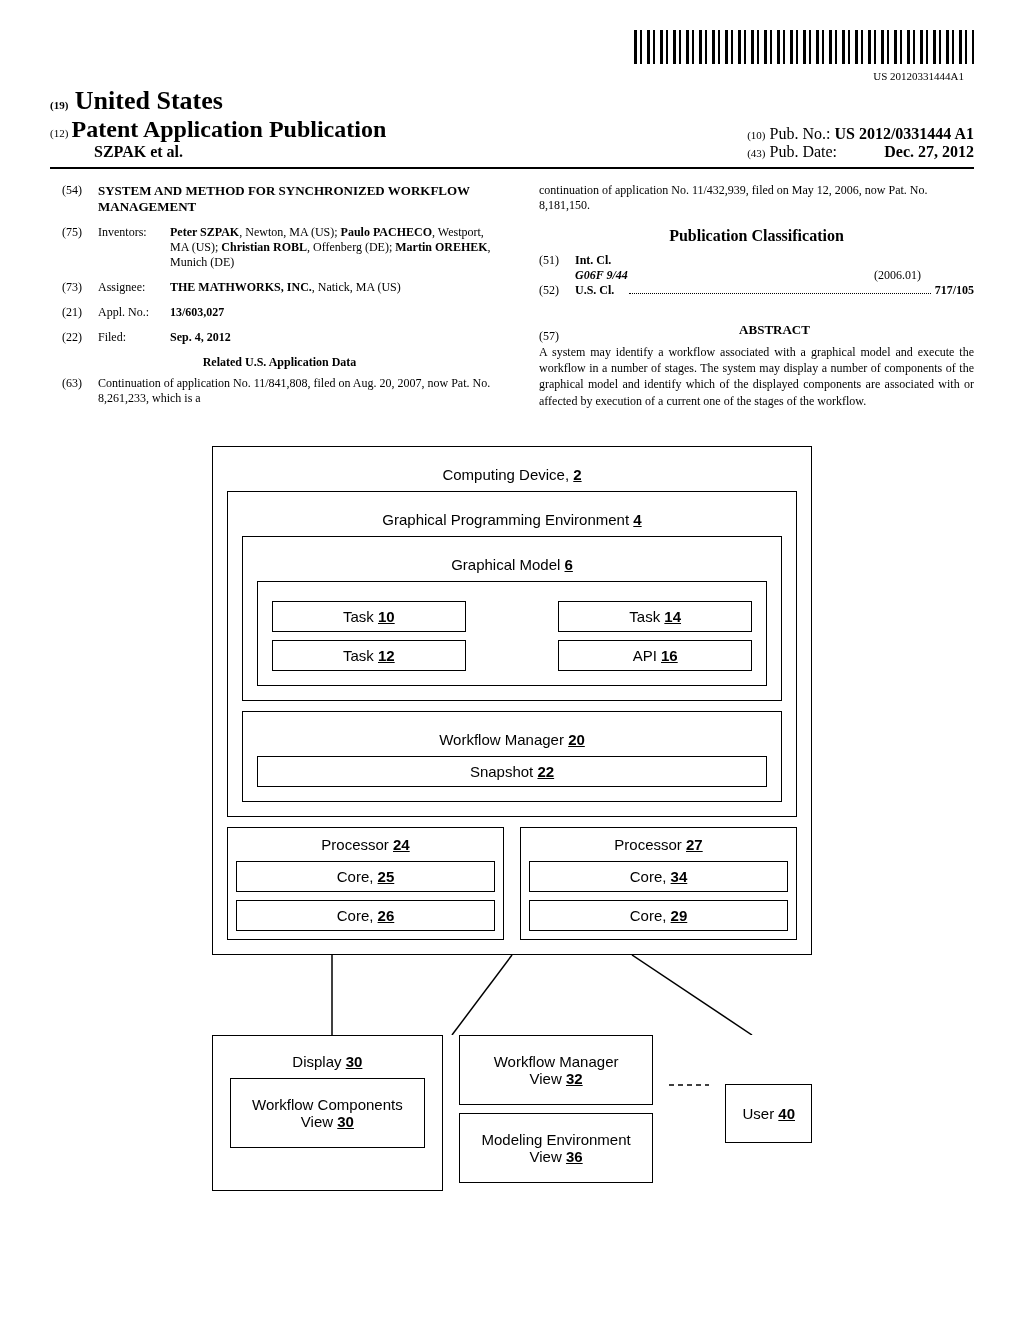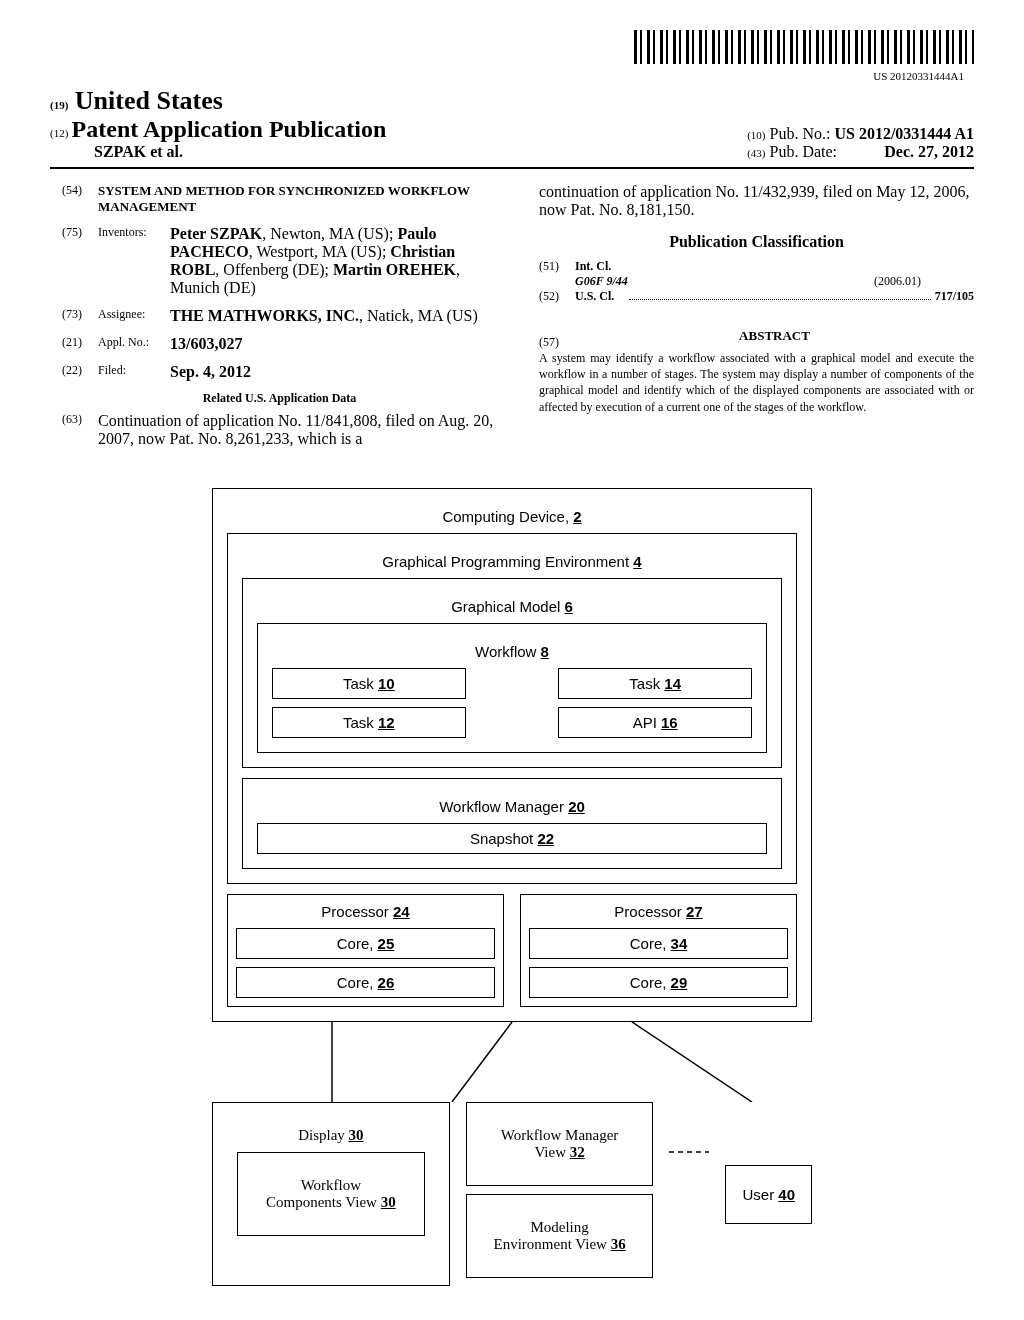--- a/index.html
+++ b/index.html
@@ -94,21 +94,21 @@
   .field-num {
     width: 36px;
     font-size: 12px;
   }
   .field-label {
     width: 72px;
     font-size: 12px;
   }
   .field-value {
     flex: 1;
-    font-size: 16px;
+    font-size: 12px;
   }
   .title-field {
     font-weight: bold;
     font-size: 13px;
   }
   .section-header {
     text-align: center;
     font-weight: bold;
     font-size: 16px;
     margin: 8px 0;
@@ -210,22 +210,21 @@
   .conn-area {
     position: relative;
     height: 80px;
   }
   .bottom-row {
     display: flex;
     gap: 16px;
     align-items: stretch;
   }
   .bottom-row .box {
-    padding: 24px;
-    font-family: Liberation Serif, serif;
+    padding: 17px;
   }
   .user-box {
     border: 1.5px solid #000;
     padding: 20px 16px;
     text-align: center;
     align-self: center;
   }
   svg.connectors {
     position: absolute;
     top: 0;
@@ -341,24 +340,20 @@
           <span>Graphical Programming Environment</span>
           <span class="under">4</span>
         </div>
 
         <div class="box box-outer" style="margin-bottom:10px">
           <div class="box-title">
             <span>Graphical Model</span>
             <span class="under">6</span>
           </div>
           <div class="box box-outer">
-            <div class="box-title">
-              <span>Workflow</span>
-              <span class="under">8</span>
-            </div>
             <div class="inner-row">
               <div class="box">
                 <span>Task</span>
                 <span class="under">10</span>
               </div>
               <div style="flex:0.4"></div>
               <div class="box">
                 <span>Task</span>
                 <span class="under">14</span>
               </div>

